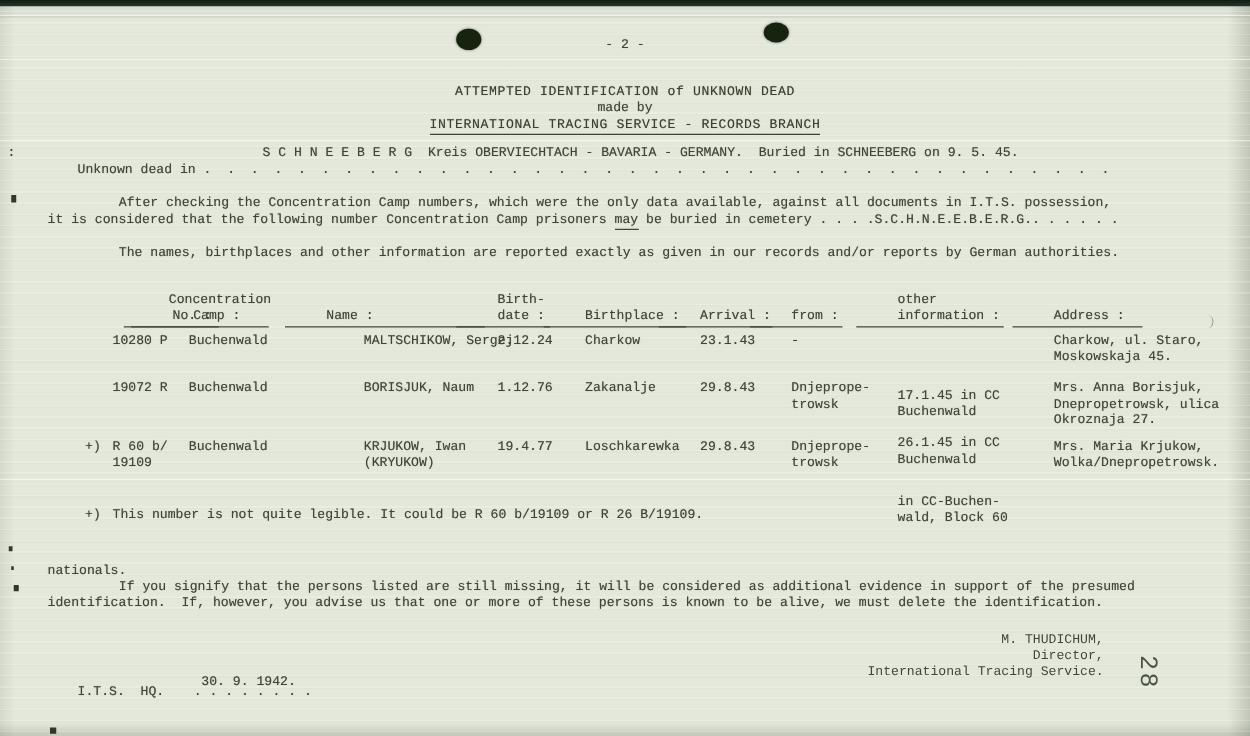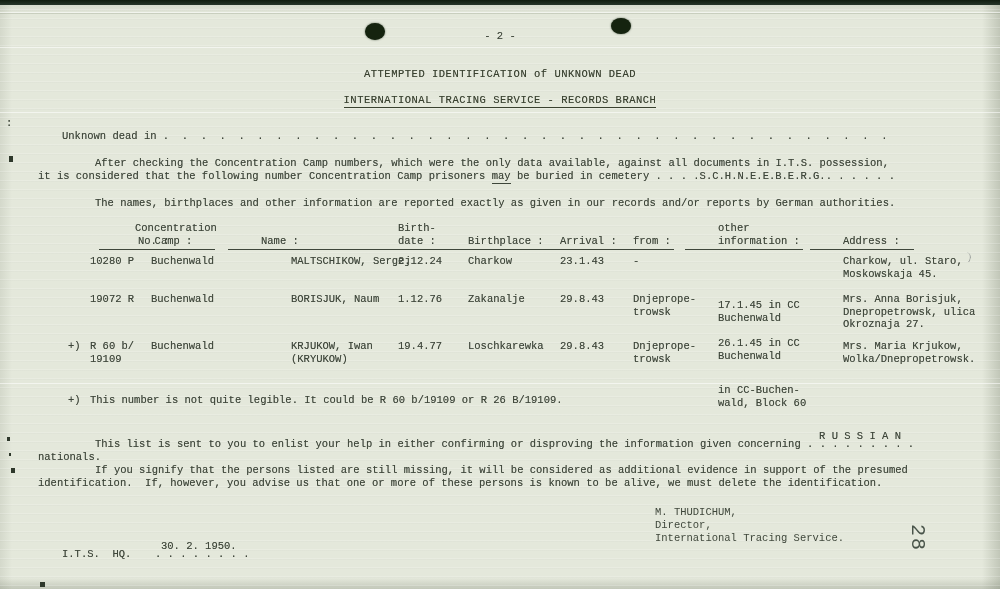--- a/index.html
+++ b/index.html
@@ -19,32 +19,32 @@
   .hd{letter-spacing:0.5px;color:#39412f;font-family:Liberation Mono, monospace;}
   .u{border-bottom:1px solid currentColor;padding-bottom:1px;}
   .top-strip{position:absolute;left:0;top:0;width:1000px;height:5px;
      background:linear-gradient(180deg,#101d10,#27362a);}
   .crease{position:absolute;left:0;width:1000px;height:1px;background:rgba(255,255,255,0.55);}
   .crease2{position:absolute;left:0;width:1000px;height:1px;background:rgba(140,150,125,0.30);}
   .hole{position:absolute;background:#15230f;border-radius:50%;box-shadow:0 0 2px rgba(20,35,15,0.7);}
   .hole-1{left:365px;top:23px;width:20px;height:17px;}
   .hole-2{left:611px;top:18px;width:20px;height:16px;}
   .row{position:absolute;left:0;width:1000px;height:0;}
-  .cell{position:absolute;top:4px;padding-left:33px;}
+  .cell{position:absolute;top:16px;padding-left:33px;}
   .c-mark{left:35px;} .c-no{left:57px;} .c-camp{left:118px;} .c-name{left:228px;margin-left:30px;}
   .c-bdate{left:365px;} .c-bplace{left:435px;} .c-arr{left:527px;} .c-from{left:600px;}
   .c-other{left:685px;margin-top:44px;} .c-addr{left:810px;}
   .hl{border-bottom:1px solid currentColor;padding-bottom:1px;}
   .h-no{left:57px;width:37px;margin-left:48px;} .h-camp{left:99px;width:83px;text-align:center;}
   .h-name{left:228px;width:127px;} .h-bdate{left:365px;width:42px;}
   .h-bplace{left:435px;width:81px;} .h-arr{left:527px;width:58px;}
   .h-from{left:600px;width:41px;} .h-other{left:685px;width:85px;} .h-addr{left:810px;width:71px;}
   .overwrap{position:relative;display:inline-block;}
   .overtext{position:absolute;top:-8px;left:12px;white-space:pre;}
-  .sig{position:absolute;left:655px;top:506px;width:200px;text-align:left;}
+  .sig{position:absolute;left:683px;top:506px;width:200px;text-align:right;}
   .sig div{font:10.5px/13px "Liberation Mono","DejaVu Sans Mono",monospace;color:#3e463a;white-space:pre;}
   .stamp{position:absolute;left:903px;top:528px;font:20px/20px "Liberation Mono","DejaVu Sans Mono",monospace;
      color:#49544a;transform:rotate(90deg);transform-origin:center;letter-spacing:2px;}
   .artifact{position:absolute;background:#2e382b;}
   .pencil{position:absolute;left:962px;top:252px;width:8px;height:10px;
      border-right:1.5px solid rgba(90,95,100,0.55);border-radius:0 60% 40% 0;transform:rotate(12deg);}
 </style>
 </head>
 <body>
 
@@ -63,22 +63,24 @@
   <div class="artifact" style="left:9px;top:156px;width:4px;height:6px"></div>
   <div class="artifact" style="left:7px;top:437px;width:3px;height:4px"></div>
   <div class="artifact" style="left:9px;top:453px;width:2px;height:3px"></div>
   <div class="artifact" style="left:11px;top:468px;width:4px;height:5px"></div>
   <div class="artifact" style="left:40px;top:582px;width:5px;height:5px"></div>
   <div class="pencil"></div>
 
   <div class="t center" style="top:30px">- 2 -</div>
 
   <div class="t center hd" style="top:68px">ATTEMPTED IDENTIFICATION of UNKNOWN DEAD</div>
+  <div class="t center" style="top:81px">made by</div>
   <div class="t center hd" style="top:94px"><span class="u">INTERNATIONAL TRACING SERVICE - RECORDS BRANCH</span></div>
 
+  <div class="t" style="left:210px;top:117px">S C H N E E B E R G  Kreis OBERVIECHTACH - BAVARIA - GERMANY.  Buried in SCHNEEBERG on 9. 5. 45.</div>
   <div class="t" style="left:62px;top:130px"><span>Unknown dead in </span><span>.  .  .  .  .  .  .  .  .  .  .  .  .  .  .  .  .  .  .  .  .  .  .  .  .  .  .  .  .  .  .  .  .  .  .  .  .  .  .</span></div>
 
   <div class="t" style="left:95px;top:157px">After checking the Concentration Camp numbers, which were the only data available, against all documents in I.T.S. possession,</div>
   <div class="t" style="left:38px;top:170px"><span>it is considered that the following number Concentration Camp prisoners </span><span class="u">may</span><span> be buried in cemetery . . . .S.C.H.N.E.E.B.E.R.G.. . . . . .</span></div>
 
   <div class="t" style="left:95px;top:197px">The names, birthplaces and other information are reported exactly as given in our records and/or reports by German authorities.</div>
 
   <div class="row" style="top:218px">
     <div class="t cell" style="left:102px">Concentration</div>
     <div class="t cell" style="left:365px">Birth-</div>
@@ -143,29 +145,28 @@
 wald, Block 60</div>
     <div class="t cell c-addr">Mrs. Maria Krjukow,
 Wolka/Dnepropetrowsk.</div>
   </div>
 
   <div class="row" style="top:390px">
     <div class="t cell" style="left:35px">+)</div>
     <div class="t cell" style="left:57px">This number is not quite legible. It could be R 60 b/19109 or R 26 B/19109.</div>
   </div>
 
-  <div class="t" style="left:95px;top:438px"><span>This list is sent to you to enlist your help in either confirming or disproving the information given concerning </span><span class="overwrap"><span>. . . . . . . . .</span><span class="overtext">R U S S I A N</span></span></div>
   <div class="t" style="left:38px;top:451px">nationals.</div>
   <div class="t" style="left:95px;top:464px">If you signify that the persons listed are still missing, it will be considered as additional evidence in support of the presumed</div>
   <div class="t" style="left:38px;top:477px">identification.  If, however, you advise us that one or more of these persons is known to be alive, we must delete the identification.</div>
 
   <div class="sig">
     <div>M. THUDICHUM,</div>
     <div>Director,</div>
     <div>International Tracing Service.</div>
   </div>
 
   <div class="t" style="left:62px;top:548px">I.T.S.  HQ.</div>
-  <div class="t" style="left:155px;top:548px"><span class="overwrap"><span>. . . . . . . .</span><span class="overtext" style="left:6px">30. 2. 1950.</span></span></div>
+  <div class="t" style="left:155px;top:548px"><span class="overwrap"><span>. . . . . . . .</span><span class="overtext" style="left:6px">30. 9. 1942.</span></span></div>
 
   <div class="stamp">28</div>
 
 </div>
 
 </body></html>

